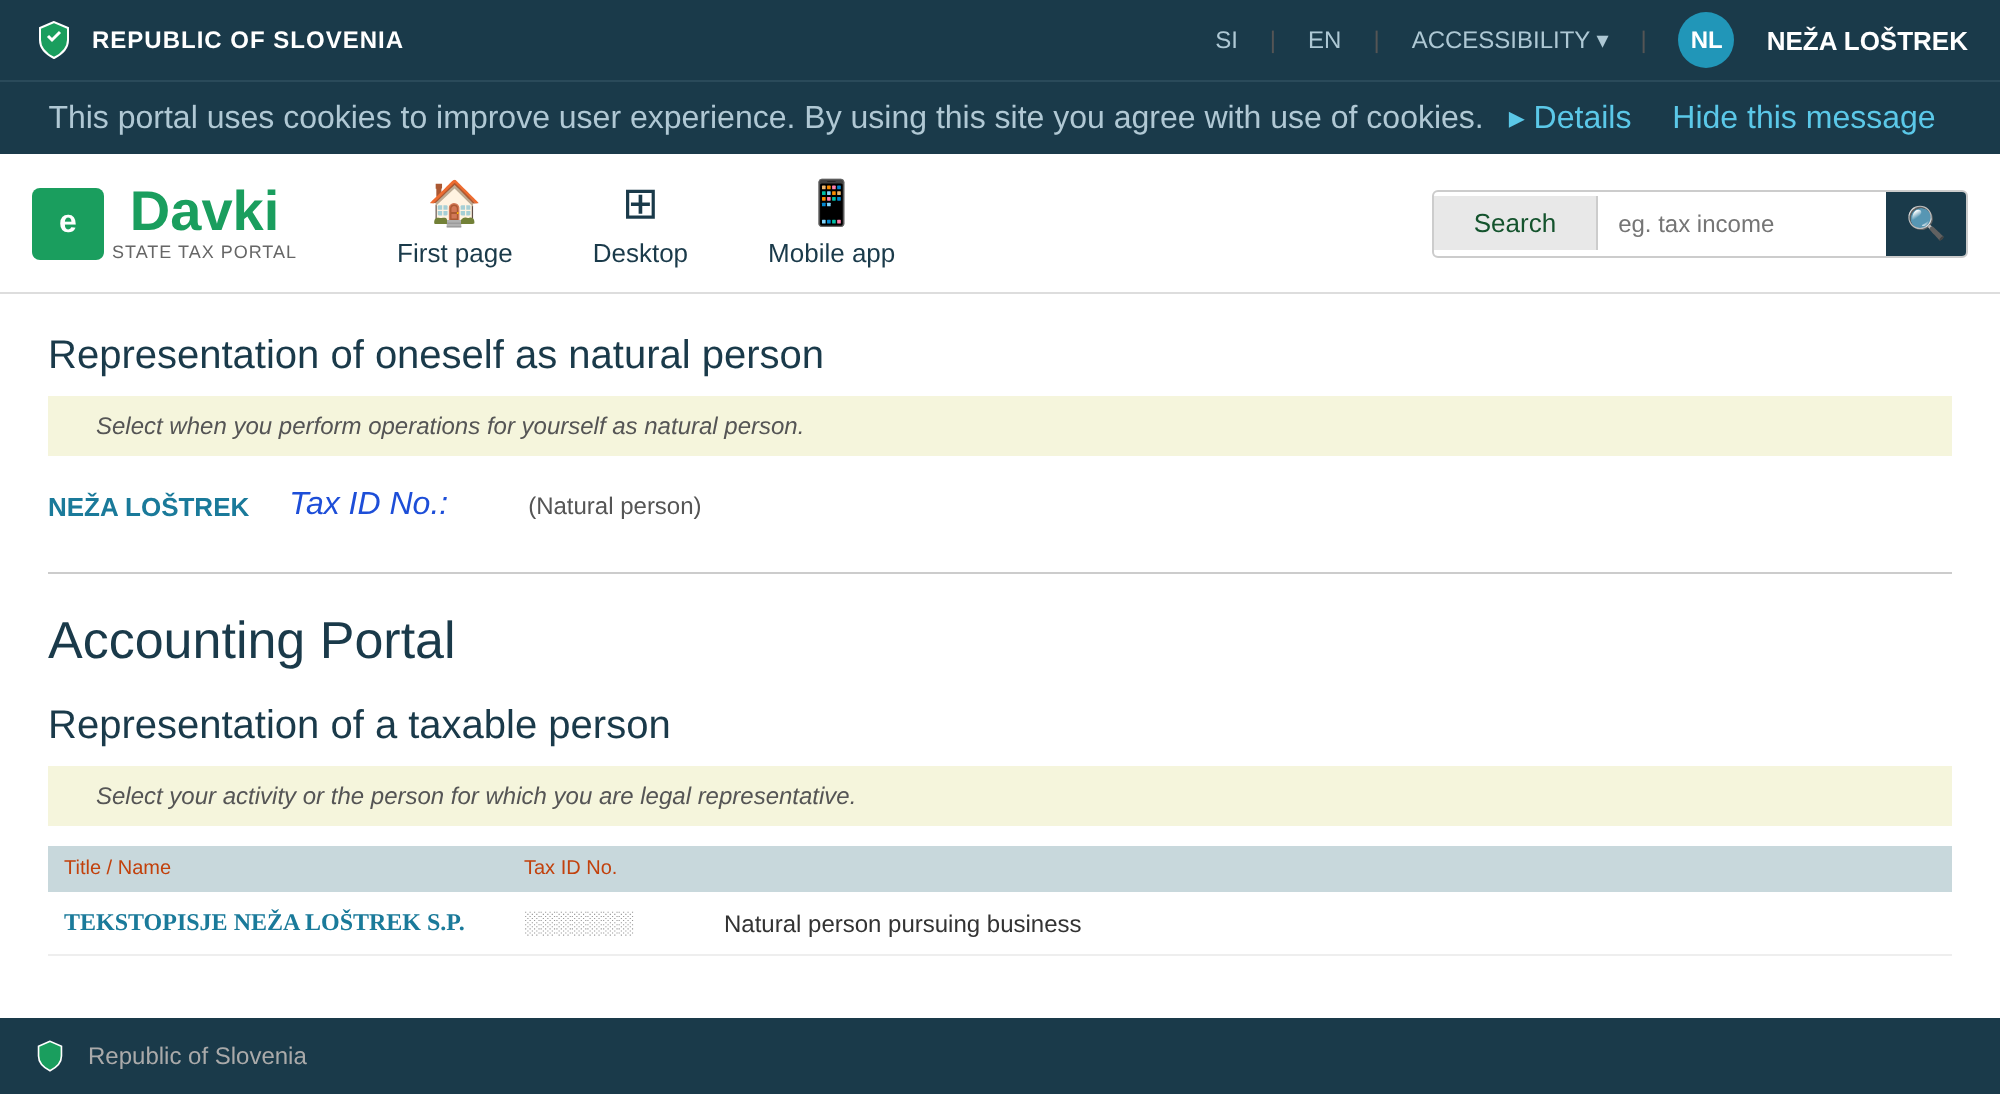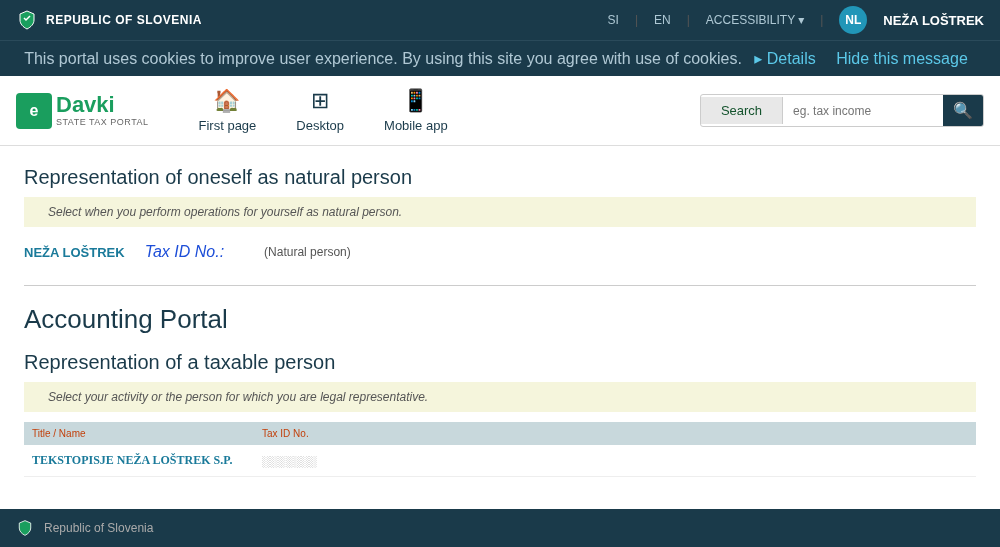--- a/index.html
+++ b/index.html
@@ -54,21 +54,21 @@
     .logo { display: flex; align-items: center; gap: 4px; margin-right: 30px; text-decoration: none; }
     .logo-icon {
       background: #1a9e5e;
       color: #fff;
       font-size: 16px; font-weight: bold;
       width: 36px; height: 36px;
       display: flex; align-items: center; justify-content: center;
       border-radius: 4px;
     }
     .logo-text { display: flex; flex-direction: column; line-height: 1.1; }
-    .logo-davki { font-size: 22px; font-weight: bold; color: #1a9e5e; }
+    .logo-davki { font-size: 28px; font-weight: bold; color: #1a9e5e; text-align: center; }
     .logo-subtitle { font-size: 9px; color: #666; letter-spacing: 0.5px; }
 
     .nav-items { display: flex; align-items: center; gap: 0; flex: 1; }
     .nav-item {
       display: flex; flex-direction: column; align-items: center;
       padding: 8px 20px;
       cursor: pointer;
       color: #1a3a4a;
       text-decoration: none;
       font-size: 13px;
@@ -90,21 +90,21 @@
       padding: 6px 20px;
       font-size: 13px;
       color: #14532d;
       border-right: 1px solid #ccc;
     }
     .search-input {
       border: none; outline: none;
       padding: 6px 10px;
       font-size: 12px;
       color: #999;
-      width: 160px;
+      width: 144px;
     }
     .search-btn {
       background: #1a3a4a;
       border: none; cursor: pointer;
       padding: 6px 10px;
       color: #fff; font-size: 16px;
     }
 
     
     .content { padding: 20px 24px; max-width: 1000px; }
@@ -249,20 +249,21 @@
     <div class="section-subtitle">Select your activity or the person for which you are legal representative.</div>
 
     <div class="table-section">
       <div class="table-header-row">
         <span>Title / Name</span>
         <span>Tax ID No.</span>
       </div>
       <div class="table-data-row">
         <span class="col-name">TEKSTOPISJE NEŽA LOŠTREK S.P.</span>
         <span class="col-id">░░░░░░░</span>
+        <span class="col-type">Natural person pursuing business</span>
       </div>
     </div>
   </div>
 
 </div>
 
 <div class="footer">
   <svg class="footer-shield" viewBox="0 0 22 22" fill="none">
     <path d="M11 2L4 5v6c0 4 3 7 7 9 4-2 7-5 7-9V5L11 2z" fill="#1a9e5e" stroke="#fff" stroke-width="1"></path>
   </svg>

